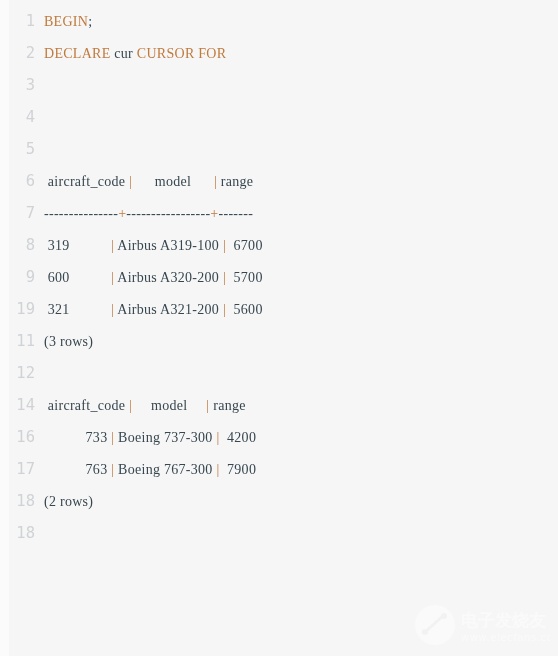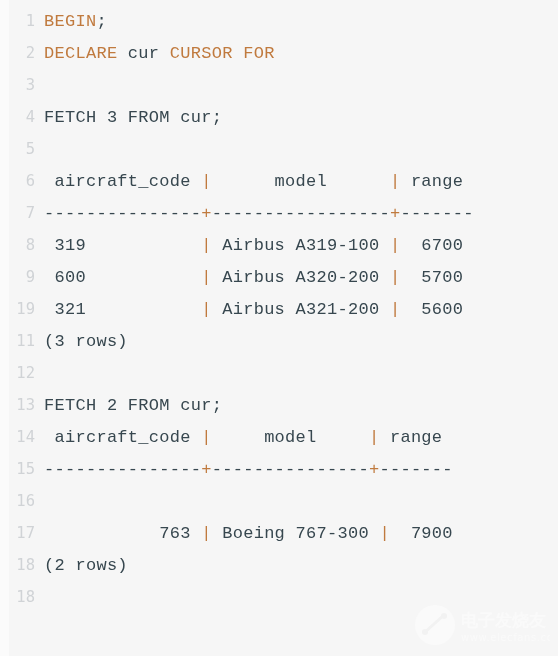--- a/index.html
+++ b/index.html
@@ -52,24 +52,24 @@
     min-width: 35px;
     text-align: right;
     color: #d0d3d6;
     font-size: 15.5px;
     font-family: "DejaVu Sans Mono", "Liberation Mono", monospace;
     user-select: none;
   }
 
   .line-content {
     padding-left: 9px;
-    font-size: 17px;
+    font-size: 14px;
     letter-spacing: 0.28px;
     color: #37474f;
-    font-family: Liberation Mono, monospace;
+    font-family: Liberation Serif, serif;
     white-space: pre;
   }
 
   .kw  { color: #c07a3e; }
   .txt { color: #37474f; }
   .pipe { color: #c07a3e; }
   .dash { color: #37474f; }
   .plus { color: #c07a3e; }
 
   
@@ -101,33 +101,31 @@
 <body>
 
 <div id="code-block">
 
   <div id="gutter-strip"></div>
 
   <div id="code-lines">
       <div class="code-line"><span class="line-number">1</span><span class="line-content"><span class="kw">BEGIN</span><span class="txt">;</span></span></div>
       <div class="code-line"><span class="line-number">2</span><span class="line-content"><span class="kw">DECLARE</span><span class="txt"> cur </span><span class="kw">CURSOR FOR</span></span></div>
       <div class="code-line"><span class="line-number">3</span></div>
-      <div class="code-line"><span class="line-number">4</span><span class="line-content"><span class="txt">FETCH 3 FROM cur;</span></span></div>
+      <div class="code-line"><span class="line-number">4</span></div>
       <div class="code-line"><span class="line-number">5</span><span class="line-content"><span class="txt"></span></span></div>
       <div class="code-line"><span class="line-number">6</span><span class="line-content"><span class="txt"> aircraft_code </span><span class="pipe">|</span><span class="txt">      model      </span><span class="pipe">|</span><span class="txt"> range</span></span></div>
       <div class="code-line"><span class="line-number">7</span><span class="line-content"><span class="dash">---------------</span><span class="plus">+</span><span class="dash">-----------------</span><span class="plus">+</span><span class="dash">-------</span></span></div>
       <div class="code-line"><span class="line-number">8</span><span class="line-content"><span class="txt"> 319           </span><span class="pipe">|</span><span class="txt"> Airbus A319-100 </span><span class="pipe">|</span><span class="txt">  6700</span></span></div>
       <div class="code-line"><span class="line-number">9</span><span class="line-content"><span class="txt"> 600           </span><span class="pipe">|</span><span class="txt"> Airbus A320-200 </span><span class="pipe">|</span><span class="txt">  5700</span></span></div>
       <div class="code-line"><span class="line-number">19</span><span class="line-content"><span class="txt"> 321           </span><span class="pipe">|</span><span class="txt"> Airbus A321-200 </span><span class="pipe">|</span><span class="txt">  5600</span></span></div>
       <div class="code-line"><span class="line-number">11</span><span class="line-content"><span class="txt">(3 rows)</span></span></div>
       <div class="code-line"><span class="line-number">12</span><span class="line-content"><span class="txt"></span></span></div>
-      <div class="code-line"><span class="line-number">13</span><span class="line-content"><span class="txt">FETCH 2 FROM cur;</span></span></div>
       <div class="code-line"><span class="line-number">14</span><span class="line-content"><span class="txt"> aircraft_code </span><span class="pipe">|</span><span class="txt">     model     </span><span class="pipe">|</span><span class="txt"> range</span></span></div>
-      <div class="code-line"><span class="line-number">15</span><span class="line-content"><span class="dash">---------------</span><span class="plus">+</span><span class="dash">---------------</span><span class="plus">+</span><span class="dash">-------</span></span></div>
-      <div class="code-line"><span class="line-number">16</span></div>
+      <div class="code-line"><span class="line-number">16</span><span class="line-content"><span class="txt">           733 </span><span class="pipe">|</span><span class="txt"> Boeing 737-300 </span><span class="pipe">|</span><span class="txt">  4200</span></span></div>
       <div class="code-line"><span class="line-number">17</span><span class="line-content"><span class="txt">           763 </span><span class="pipe">|</span><span class="txt"> Boeing 767-300 </span><span class="pipe">|</span><span class="txt">  7900</span></span></div>
       <div class="code-line"><span class="line-number">18</span><span class="line-content"><span class="txt">(2 rows)</span></span></div>
       <div class="code-line"><span class="line-number">18</span><span class="line-content"><span class="txt"></span></span></div>
     </div>
 
   <div id="watermark">
     <svg width="136" height="46" viewBox="0 0 136 46" xmlns="http://www.w3.org/2000/svg">
       <g>
         <circle cx="21" cy="23" r="20" fill="#fafafa"></circle>
         <path d="M10 31 L30 13" stroke="#f2f2f2" stroke-width="3" fill="none"></path>

